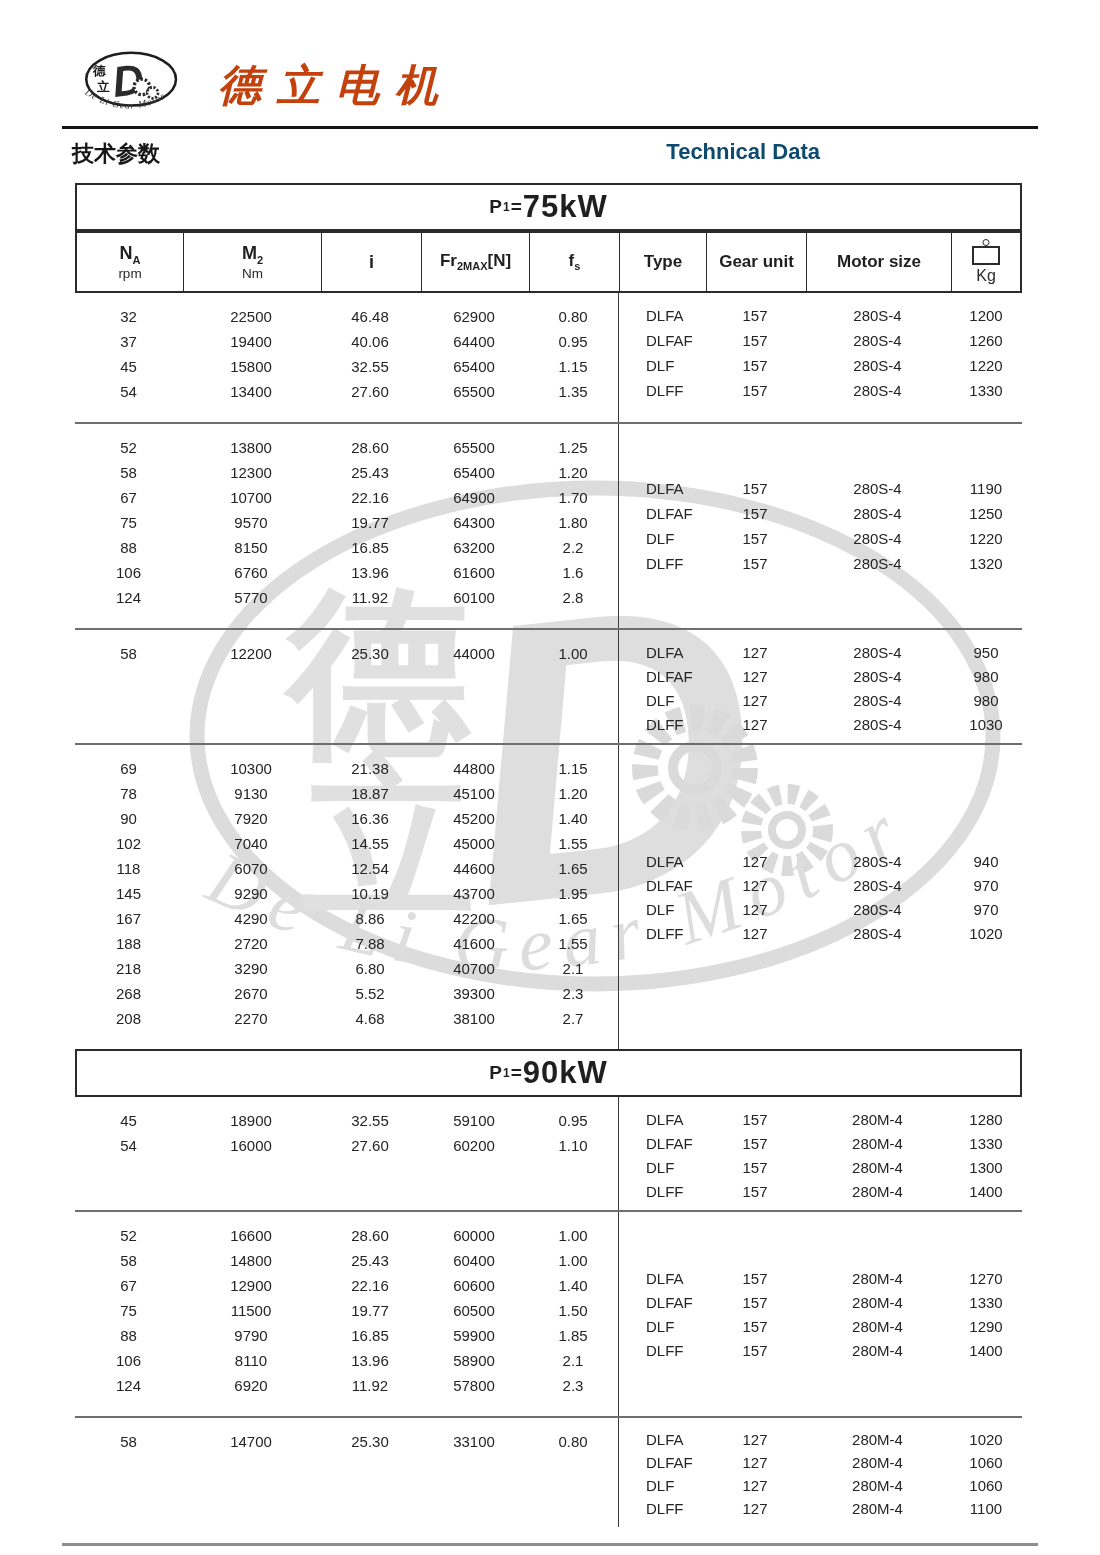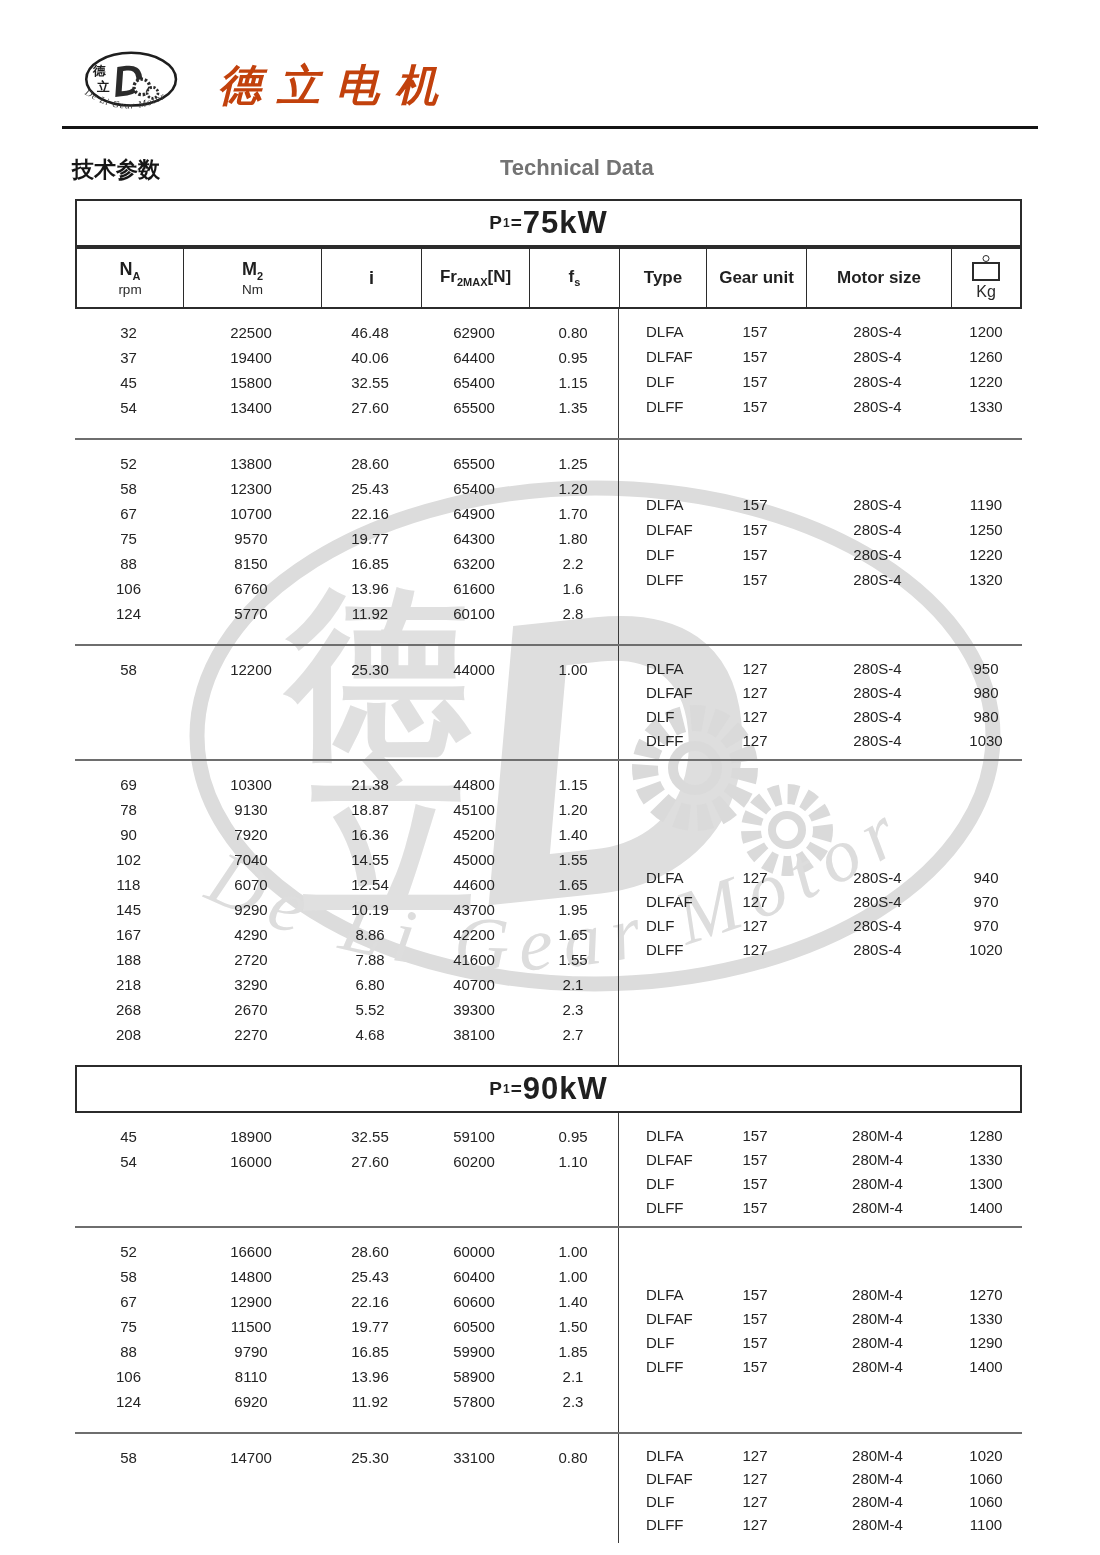--- a/index.html
+++ b/index.html
@@ -8,23 +8,23 @@
   .watermark{position:absolute;left:175px;top:468px;z-index:1;pointer-events:none;}
   .content{position:relative;z-index:2;}
 
   
   .hdr{display:flex;align-items:center;gap:24px;padding:48px 60px 0 76px;height:76px;}
   .logo{width:118px;height:78px;flex:0 0 auto;}
   .brand-name{font-family:"Liberation Serif",serif;font-weight:bold;font-style:italic;
               font-size:43px;letter-spacing:16px;color:#c2410c;white-space:nowrap;}
   .hrule{margin:2px 62px 0 62px;border-top:3px solid #141414;}
 
-  .subhdr{position:relative;height:36px;margin-top:24px;text-decoration:underline;}
+  .subhdr{position:relative;height:36px;margin-top:8px;text-decoration:underline;}
   .title-cn{position:absolute;left:72px;top:2px;font-weight:bold;font-size:22px;color:#161616;}
-  .title-en{position:absolute;left:500px;top:2px;width:320px;text-align:left;font-weight:bold;font-size:22px;color:#737373;}
+  .title-en{position:absolute;left:500px;top:2px;width:320px;text-align:right;font-weight:bold;font-size:22px;color:#0c4a6e;}
 
   .tbl{margin-left:75px;width:947px;box-sizing:border-box;}
 
   .pbox{box-sizing:border-box;border:2px solid #2b2b2b;height:48px;margin-top:10px;
         display:flex;align-items:center;justify-content:center;gap:1px;}
   .pbox .pp{font-size:19px;font-weight:bold;}
   .pbox sub{font-size:12px;font-weight:bold;line-height:1;}
   .pbox .pval{font-size:31px;font-weight:bold;letter-spacing:1px;}
 
   .colhdr{box-sizing:border-box;border:2px solid #2b2b2b;height:62px;display:flex;}

